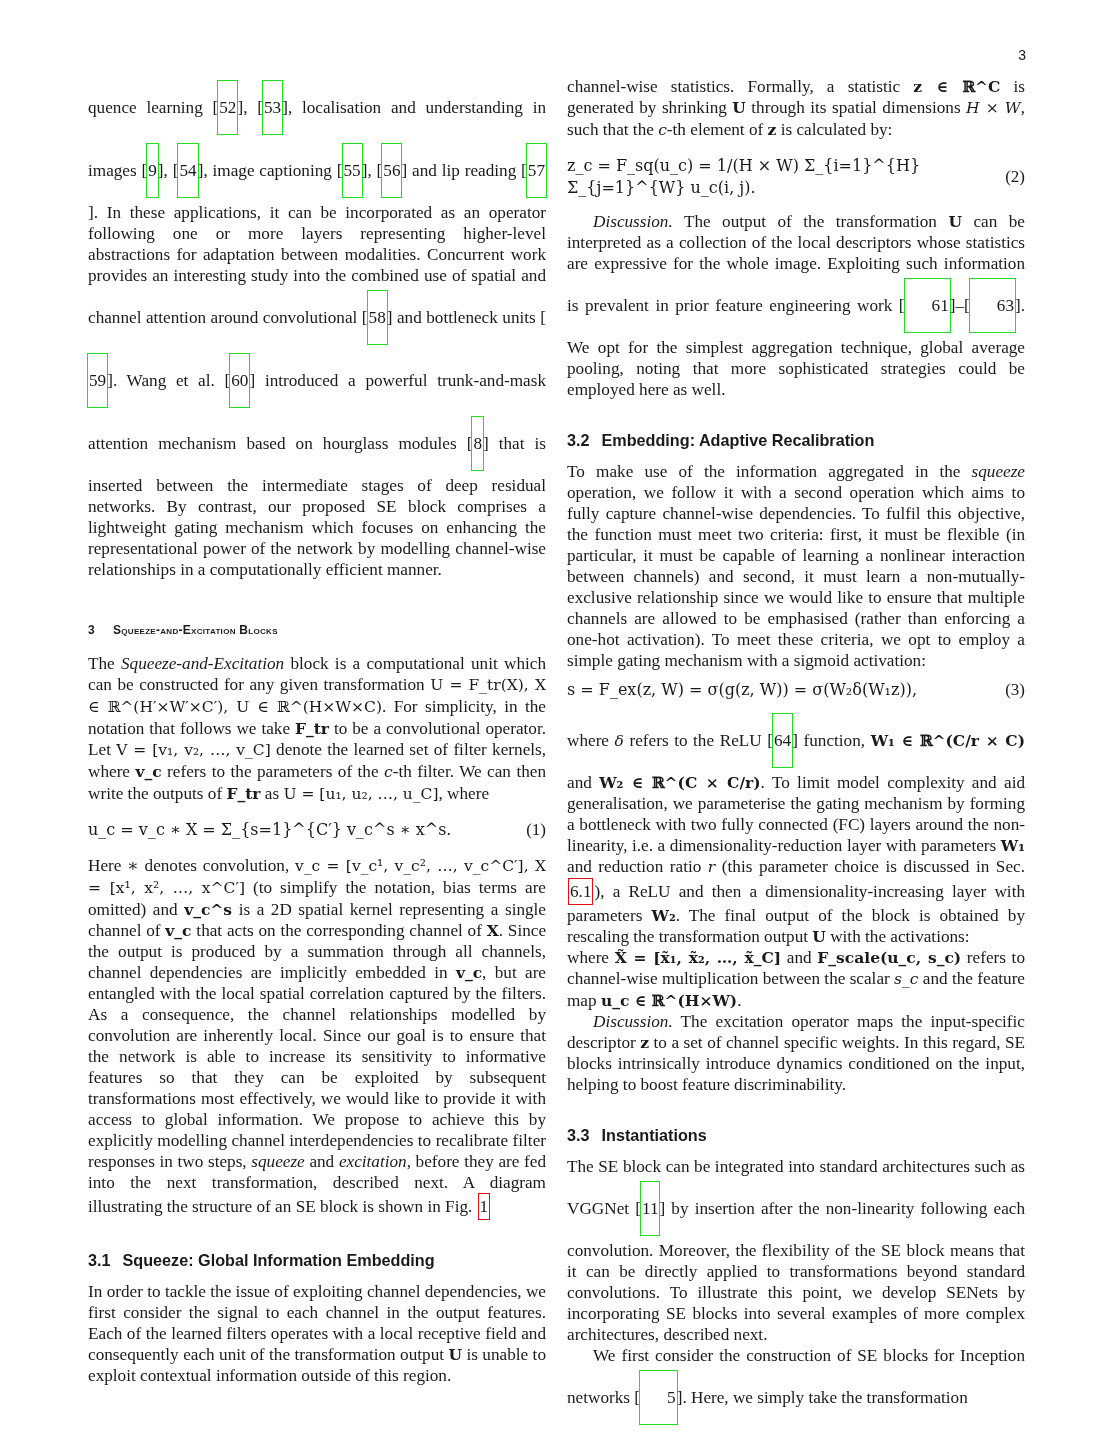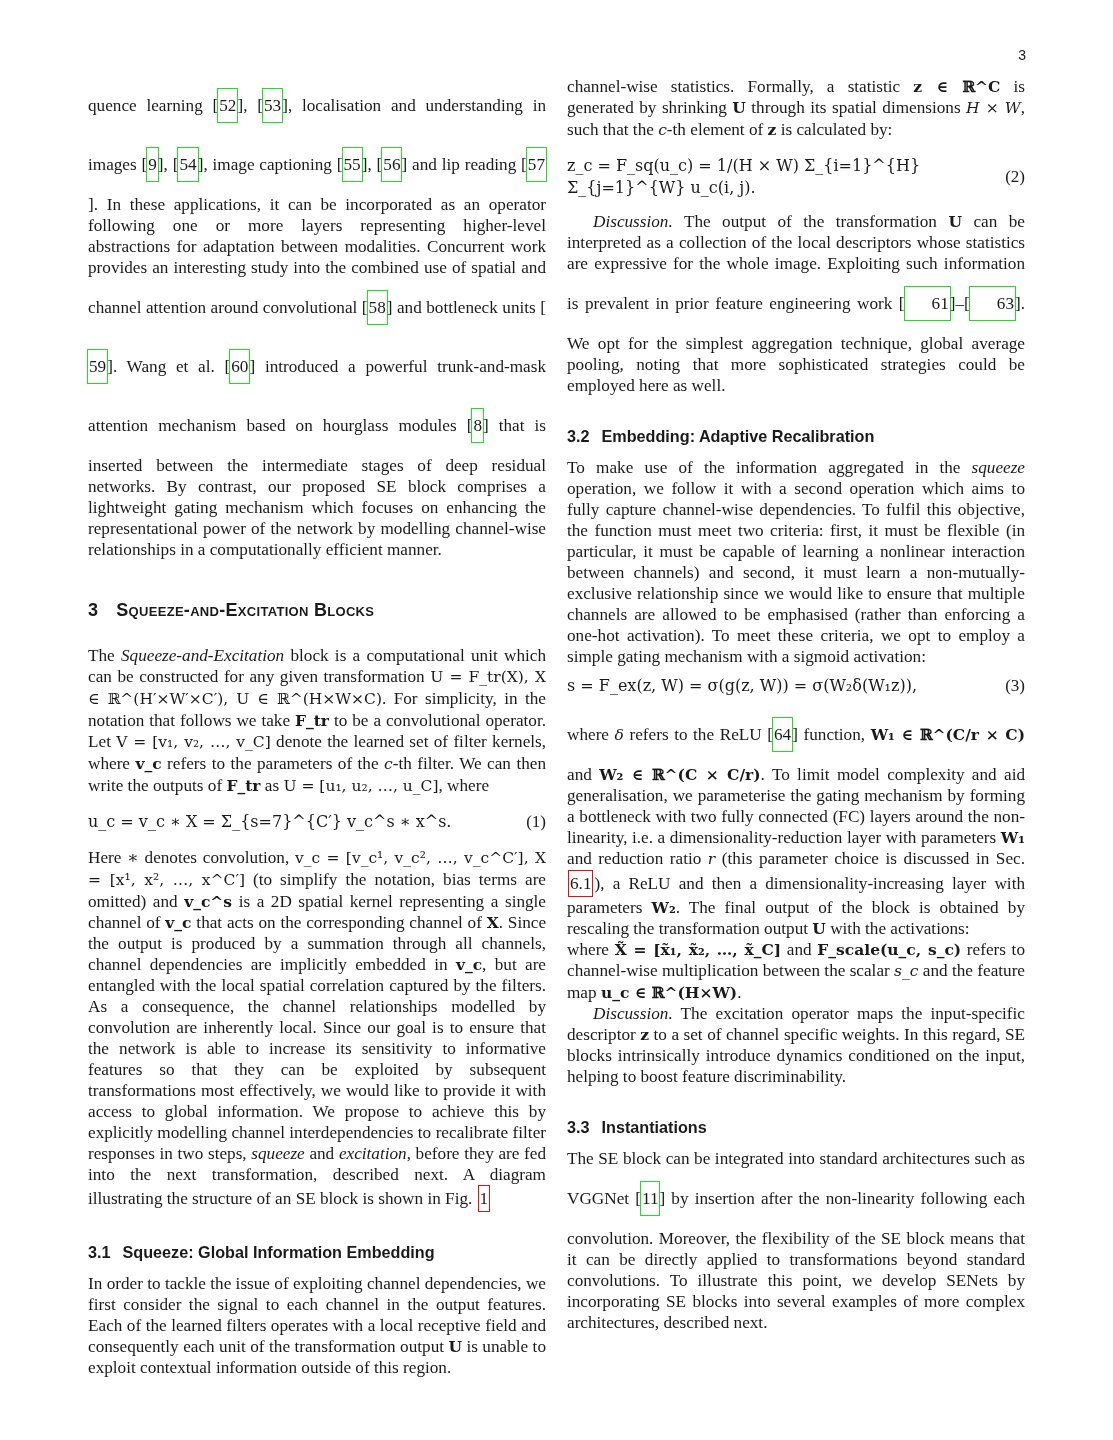--- a/index.html
+++ b/index.html
@@ -4,46 +4,46 @@
 <style>
   html, body { margin: 0; padding: 0; background: #ffffff; }
   body { width: 1113px; height: 1440px; position: relative; overflow: hidden;
          font-family: "Liberation Serif", "DejaVu Serif", serif; color: #1a1a1a; }
   .page-number { position: absolute; top: 47px; right: 87px; font-family: "Liberation Sans", sans-serif; font-size: 14px; }
   .col { position: absolute; top: 76px; width: 458px; font-size: 17.2px; line-height: 21px; }
   .col-left { left: 88px; }
   .col-right { left: 567px; }
   p { margin: 0; text-align: justify; hyphens: auto; }
   p.indent { text-indent: 26px; }
-  .sec-head { font-family: "Liberation Sans", sans-serif; font-weight: bold; font-size: 18px; letter-spacing: 0.3px; margin: 40px 0 24px 0; }
+  .sec-head { font-family: "Liberation Sans", sans-serif; font-weight: bold; font-size: 12px; letter-spacing: 0.3px; margin: 40px 0 12px 0; }
   .sec-head .num { margin-right: 18px; }
   .sc { font-variant: small-caps; }
   .sub-head { font-family: "Liberation Sans", sans-serif; font-weight: bold; font-size: 16.2px; margin: 30px 0 10px 0; }
   .sub-head .num { margin-right: 12px; }
-  .cite { display: inline-block; border: 1.3px solid #22dd22; line-height: 17px; padding: 8px 1px; margin: 12px -1px; }
+  .cite { display: inline-block; border: 1.3px solid #22dd22; line-height: 17px; padding: 18px 1px; margin: 4px -1px; }
   .xref { display: inline-block; border: 1.3px solid #dd1111; line-height: 17px; padding: 4px 1px; margin: 0 1px; }
   .eq { position: relative; text-align: left; margin: 8px 0; font-family: "DejaVu Serif", serif; font-size: 16px; line-height: 22px; }
   .eq .eqnum { position: absolute; right: 0; top: 50%; transform: translateY(-50%); font-family: "Liberation Serif", serif; font-size: 17px; }
   .math { font-family: "DejaVu Serif", serif; font-size: 15.5px; }
   .bf { font-weight: bold; font-style: normal; }
   i { font-style: italic; }
 </style>
 </head>
 <body>
 
 <div class="page-number">3</div>
 
 <div class="col col-left">
   <p><span>quence learning </span>[<a class="cite">52</a>]<span>, </span>[<a class="cite">53</a>]<span>, localisation and understanding in images </span>[<a class="cite">9</a>]<span>, </span>[<a class="cite">54</a>]<span>, image captioning </span>[<a class="cite">55</a>]<span>, </span>[<a class="cite">56</a>]<span> and lip reading </span>[<a class="cite">57</a>]<span>. In these applications, it can be incorporated as an operator following one or more layers representing higher-level abstractions for adaptation between modalities. Concurrent work provides an interesting study into the combined use of spatial and channel attention around convolutional </span>[<a class="cite">58</a>]<span> and bottleneck units </span>[<a class="cite">59</a>]<span>. Wang et al. </span>[<a class="cite">60</a>]<span> introduced a powerful trunk-and-mask attention mechanism based on hourglass modules </span>[<a class="cite">8</a>]<span> that is inserted between the intermediate stages of deep residual networks. By contrast, our proposed SE block comprises a lightweight gating mechanism which focuses on enhancing the representational power of the network by modelling channel-wise relationships in a computationally efficient manner.</span></p>
 
   <div class="sec-head"><span class="num">3</span><span class="sc">Squeeze-and-Excitation Blocks</span></div>
 
   <p><span>The </span><i>Squeeze-and-Excitation</i><span> block is a computational unit which can be constructed for any given transformation </span><span class="math">U = F_tr(X), X ∈ ℝ^(H′×W′×C′), U ∈ ℝ^(H×W×C)</span><span>. For simplicity, in the notation that follows we take </span><span class="math bf">F_tr</span><span> to be a convolutional operator. Let </span><span class="math">V = [v₁, v₂, …, v_C]</span><span> denote the learned set of filter kernels, where </span><span class="math bf">v_c</span><span> refers to the parameters of the </span><i class="math">c</i><span>-th filter. We can then write the outputs of </span><span class="math bf">F_tr</span><span> as </span><span class="math">U = [u₁, u₂, …, u_C]</span><span>, where</span></p>
 
-  <div class="eq" style="margin:14px 0 14px 0;"><span>u_c = v_c ∗ X = Σ_{s=7}^{C′} v_c^s ∗ x^s.</span><span class="eqnum">(1)</span></div>
+  <div class="eq" style="margin:14px 0 14px 0;"><span>u_c = v_c ∗ X = Σ_{s=1}^{C′} v_c^s ∗ x^s.</span><span class="eqnum">(1)</span></div>
 
   <p><span>Here ∗ denotes convolution, </span><span class="math">v_c = [v_c¹, v_c², …, v_c^C′], X = [x¹, x², …, x^C′]</span><span> (to simplify the notation, bias terms are omitted) and </span><span class="math bf">v_c^s</span><span> is a 2D spatial kernel representing a single channel of </span><span class="math bf">v_c</span><span> that acts on the corresponding channel of </span><span class="math bf">X</span><span>. Since the output is produced by a summation through all channels, channel dependencies are implicitly embedded in </span><span class="math bf">v_c</span><span>, but are entangled with the local spatial correlation captured by the filters. As a consequence, the channel relationships modelled by convolution are inherently local. Since our goal is to ensure that the network is able to increase its sensitivity to informative features so that they can be exploited by subsequent transformations most effectively, we would like to provide it with access to global information. We propose to achieve this by explicitly modelling channel interdependencies to recalibrate filter responses in two steps, </span><i>squeeze</i><span> and </span><i>excitation</i><span>, before they are fed into the next transformation, described next. A diagram illustrating the structure of an SE block is shown in Fig. </span><a class="xref">1</a></p>
 
   <div class="sub-head"><span class="num">3.1</span><span>Squeeze: Global Information Embedding</span></div>
 
   <p><span>In order to tackle the issue of exploiting channel dependencies, we first consider the signal to each channel in the output features. Each of the learned filters operates with a local receptive field and consequently each unit of the transformation output </span><span class="math bf">U</span><span> is unable to exploit contextual information outside of this region.</span></p>
 </div>
 
 <div class="col col-right">
   <p><span>channel-wise statistics. Formally, a statistic </span><span class="math bf">z ∈ ℝ^C</span><span> is generated by shrinking </span><span class="math bf">U</span><span> through its spatial dimensions </span><i class="math">H × W</i><span>, such that the </span><i class="math">c</i><span>-th element of </span><span class="math bf">z</span><span> is calculated by:</span></p>
@@ -60,13 +60,14 @@
 
   <p><span>where </span><i class="math">δ</i><span> refers to the ReLU </span>[<a class="cite">64</a>]<span> function, </span><span class="math bf">W₁ ∈ ℝ^(C/r × C)</span><span> and </span><span class="math bf">W₂ ∈ ℝ^(C × C/r)</span><span>. To limit model complexity and aid generalisation, we parameterise the gating mechanism by forming a bottleneck with two fully connected (FC) layers around the non-linearity, i.e. a dimensionality-reduction layer with parameters </span><span class="math bf">W₁</span><span> and reduction ratio </span><i class="math">r</i><span> (this parameter choice is discussed in Sec. </span><a class="xref">6.1</a><span>), a ReLU and then a dimensionality-increasing layer with parameters </span><span class="math bf">W₂</span><span>. The final output of the block is obtained by rescaling the transformation output </span><span class="math bf">U</span><span> with the activations:</span></p>
 
 
   <p><span>where </span><span class="math bf">X̃ = [x̃₁, x̃₂, …, x̃_C]</span><span> and </span><span class="math bf">F_scale(u_c, s_c)</span><span> refers to channel-wise multiplication between the scalar </span><i class="math">s_c</i><span> and the feature map </span><span class="math bf">u_c ∈ ℝ^(H×W)</span><span>.</span></p>
   <p class="indent"><i>Discussion.</i><span> The excitation operator maps the input-specific descriptor </span><span class="math bf">z</span><span> to a set of channel specific weights. In this regard, SE blocks intrinsically introduce dynamics conditioned on the input, helping to boost feature discriminability.</span></p>
 
   <div class="sub-head"><span class="num">3.3</span><span>Instantiations</span></div>
 
   <p><span>The SE block can be integrated into standard architectures such as VGGNet </span>[<a class="cite">11</a>]<span> by insertion after the non-linearity following each convolution. Moreover, the flexibility of the SE block means that it can be directly applied to transformations beyond standard convolutions. To illustrate this point, we develop SENets by incorporating SE blocks into several examples of more complex architectures, described next.</span></p>
+  <p class="indent"><span>We first consider the construction of SE blocks for Inception networks </span>[<a class="cite">5</a>]<span>. Here, we simply take the transformation</span></p>
 </div>
 
 </body></html>

